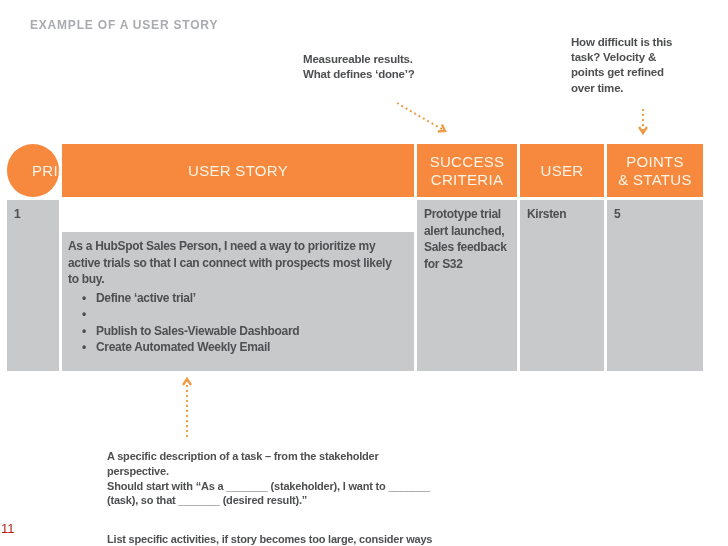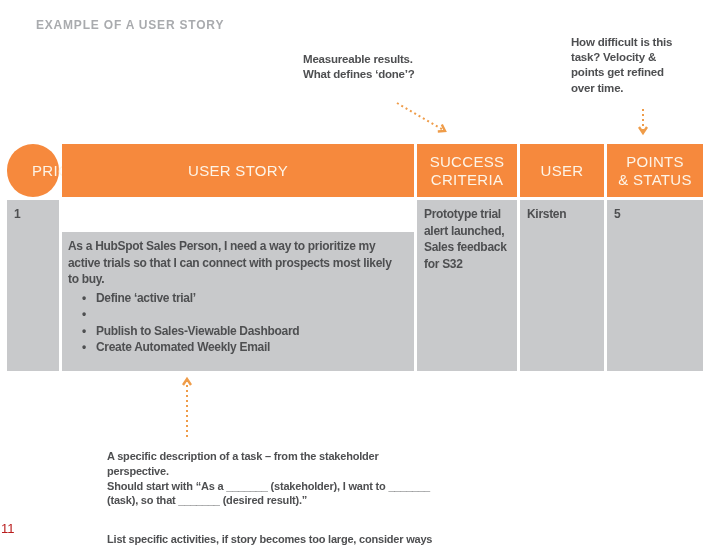--- a/index.html
+++ b/index.html
@@ -5,21 +5,21 @@
   * { margin: 0; padding: 0; box-sizing: border-box; }
   html, body { width: 728px; height: 546px; }
   body {
     position: relative;
     width: 728px; height: 546px;
     background: #ffffff;
     font-family: "Liberation Sans", sans-serif;
     overflow: hidden;
   }
   .slide-title {
-    position: absolute; left: 36px; top: 18px;
+    position: absolute; left: 30px; top: 18px;
     font-size: 12px; font-weight: bold; letter-spacing: 0.8px;
     color: #a9abae;
   }
   .callout {
     position: absolute;
     font-size: 11.5px; font-weight: bold; letter-spacing: -0.2px;
     color: #4e4f51; line-height: 1.32;
     white-space: pre-line;
   }
   .callout-measurable { left: 291px; top: 52px; width: 180px; margin-left: 12px; }

